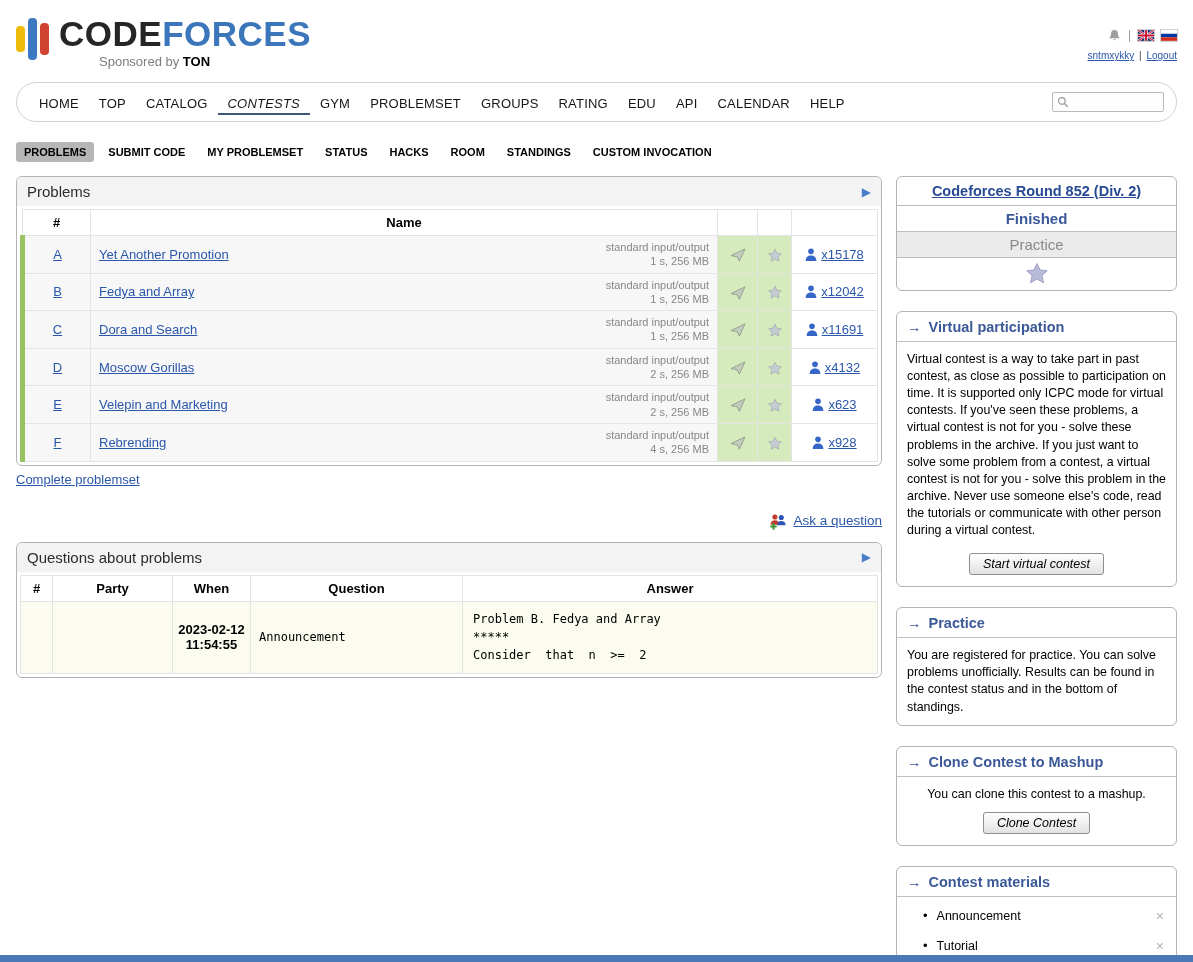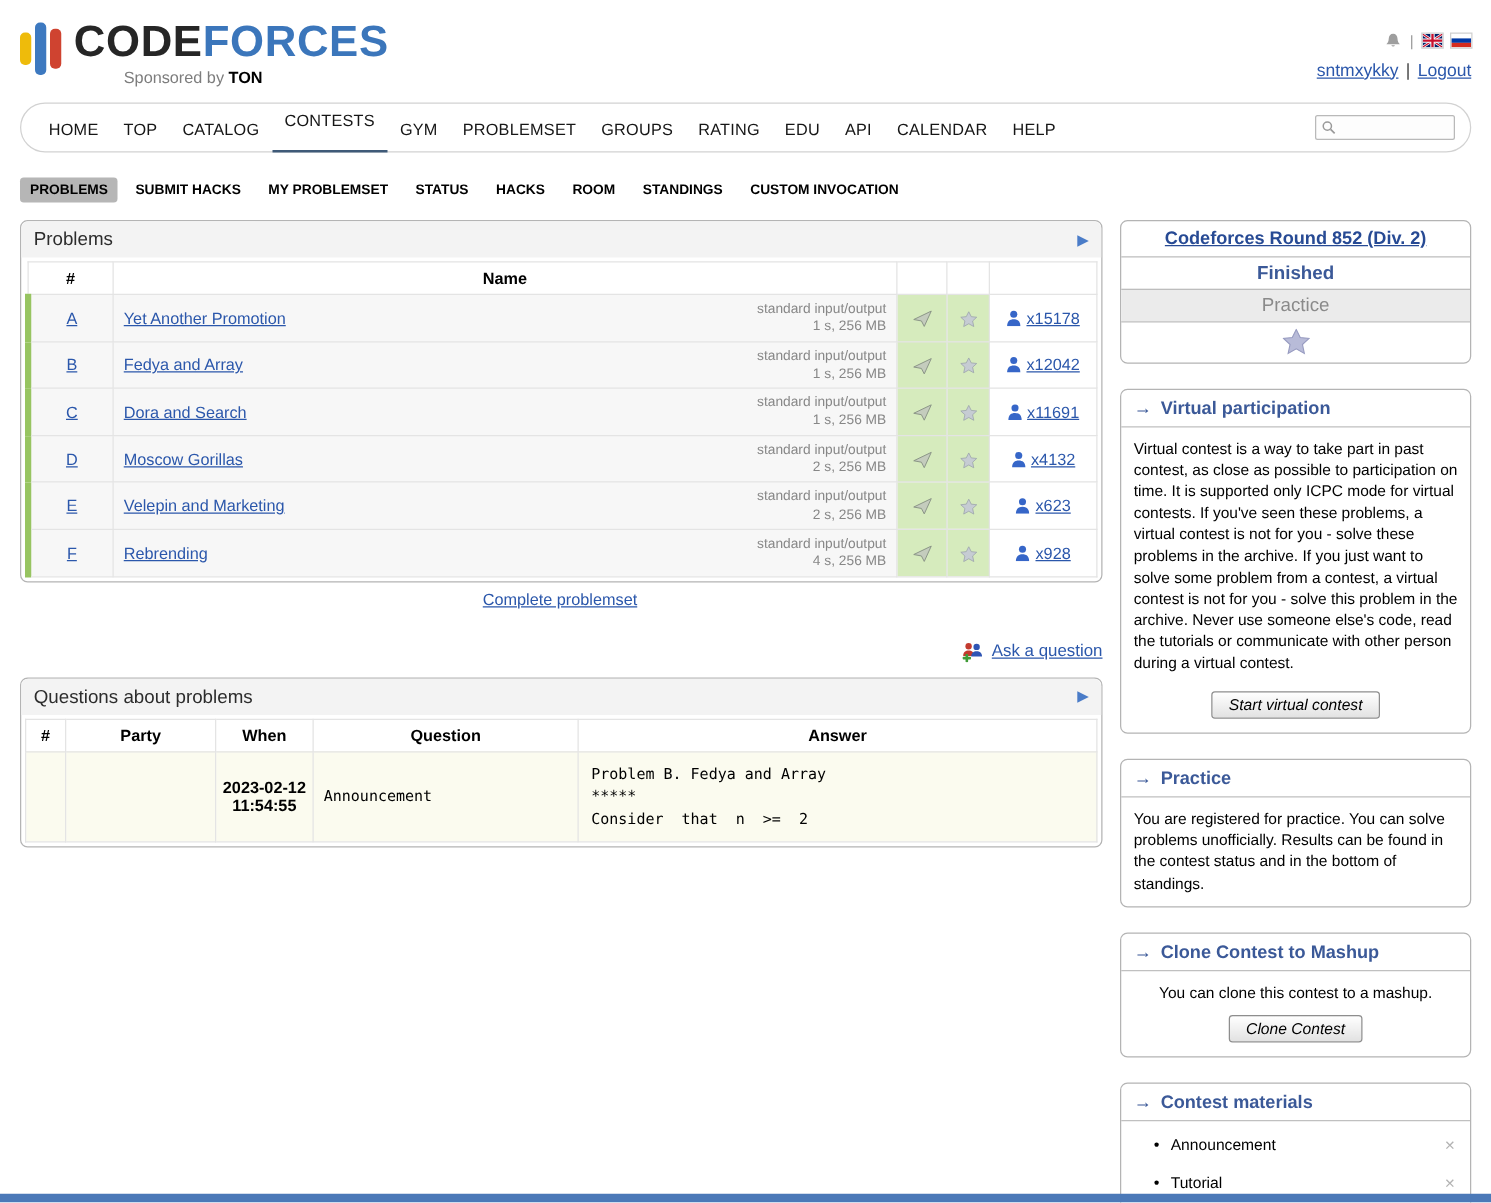--- a/index.html
+++ b/index.html
@@ -23,27 +23,27 @@
   .bar-r { height: 32px; background: #cf4330; }
   .logo-text { font-size: 35px; font-weight: bold; letter-spacing: 0.5px; line-height: 1.1; display: block; }
   .logo-code { color: #262626; }
   .logo-forces { color: #3b76bb; }
   .tagline { display: block; font-size: 13px; color: #7d7d7d; margin: 0 0 0 40px; }
   .tagline b { color: #000; margin-top: 19px; }
   .header-right { text-align: right; padding-top: 4px; }
   .lang-row { display: flex; justify-content: flex-end; align-items: center; gap: 7px; height: 16px; }
   .pipe { color: #999; font-size: 12px; }
   .flag svg { display: block; outline: 1px solid #d0d0d0; }
-  .user-row { margin-top: 7px; font-size: 14px; }
+  .user-row { margin-top: 7px; font-size: 10px; }
   .user-row .sep { color: #444; margin: 0 2px; }
 
   
   .main-nav { margin: 8px 16px 0 16px; border: 1px solid #d2d2d2; border-radius: 20px; height: 40px; display: flex; align-items: center; padding: 0 12px; }
   .main-nav a { font-size: 13px; color: #161616; text-decoration: none; padding: 6px 10px 4px 10px; letter-spacing: 0.2px; }
-  .main-nav a.active { border-bottom: 2px solid #3f5a78; padding-bottom: 16px; }
+  .main-nav a.active { border-bottom: 2px solid #3f5a78; padding-bottom: 2px; font-style: italic; }
   .search-box { margin-left: auto; width: 112px; height: 20px; border: 1px solid #b9b9b9; background: #fdfdfd; display: flex; align-items: center; gap: 4px; padding: 0 4px; border-radius: 2px; }
   .search-box input { border: none; outline: none; background: transparent; width: 100%; font-size: 12px; font-family: "Liberation Sans", sans-serif; }
 
   
   .subnav { margin: 20px 16px 0 16px; display: flex; align-items: center; gap: 6px; }
   .subnav a { font-size: 11px; font-weight: bold; color: #000; text-decoration: none; padding: 4px 8px; border-radius: 3px; }
   .subnav a.active { background: #b6b6b6; }
 
   
   .content { display: flex; gap: 14px; margin: 14px 16px 0 16px; align-items: flex-start; }
@@ -66,21 +66,21 @@
   .col-solved { width: 86px; }
   .cell-letter { text-align: center; }
   .cell-name { padding: 4px 8px !important; }
   .name-wrap { display: flex; justify-content: space-between; align-items: center; gap: 24px; }
   .limits { text-align: right; color: #878787; font-size: 11px; line-height: 1.3; white-space: nowrap; }
   td.cell-green { background: #d6ebbd !important; text-align: center; }
   td.cell-solved { background: #fff !important; }
   .solved-link { display: flex; align-items: center; gap: 4px; justify-content: center; font-size: 13px; }
   .icon-btn { display: inline-flex; cursor: pointer; vertical-align: middle; }
 
-  .complete-row { text-align: center; margin: 6px 2px 0 0; font-size: 13px; }
+  .complete-row { text-align: left; margin: 6px 2px 0 0; font-size: 13px; }
   .ask-row { display: flex; justify-content: flex-end; gap: 6px; margin-top: 26px; font-size: 13.5px; }
 
   
   .questions-box { margin-top: 12px; }
   .q-col-num { width: 32px; }
   .q-col-party { width: 120px; }
   .q-col-when { width: 78px; }
   .q-col-question { width: 212px; margin-left: 32px; }
   .q-row td { background: #fbfbef; vertical-align: middle; }
   .q-when { font-weight: bold; text-align: center; font-size: 13px; }
@@ -177,21 +177,21 @@
           <circle cx="6.5" cy="6.5" r="4.4" fill="none" stroke="#999" stroke-width="1.6"></circle>
           <line x1="10" y1="10" x2="14.3" y2="14.3" stroke="#999" stroke-width="1.8"></line>
         </svg>
     </span>
     <input type="text" style="">
   </span>
 </div>
 
 <div class="subnav">
   <a class="active">PROBLEMS</a>
-  <a>SUBMIT HACKS</a>
+  <a>SUBMIT CODE</a>
   <a>MY PROBLEMSET</a>
   <a>STATUS</a>
   <a>HACKS</a>
   <a>ROOM</a>
   <a>STANDINGS</a>
   <a>CUSTOM INVOCATION</a>
 </div>
 
 <div class="content">
   <div class="left-col">

